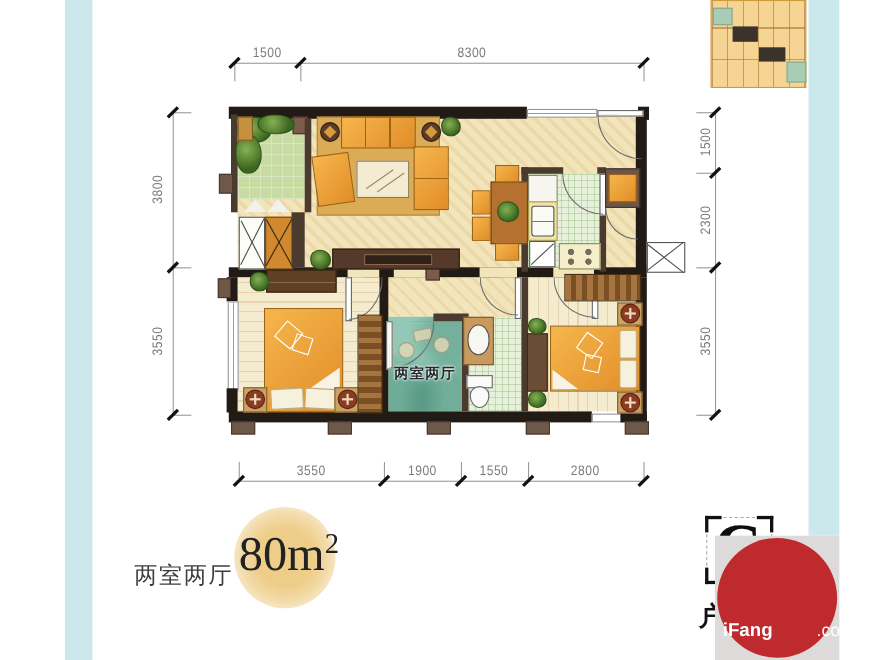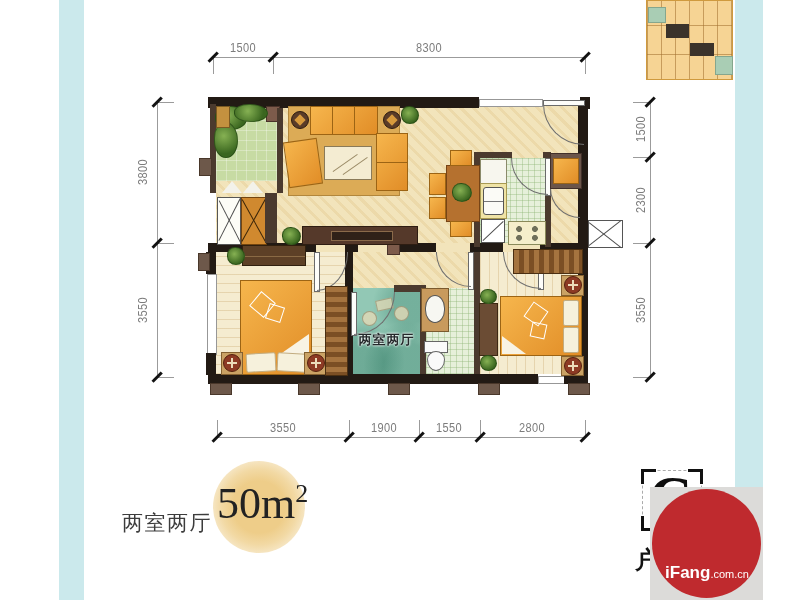--- a/index.html
+++ b/index.html
@@ -62,21 +62,21 @@
       background:radial-gradient(circle,#eecd89 0 40%,#f2d9a4 58%,#f8ecd2 78%,rgba(255,255,255,0) 100%);}
   .area-num{position:absolute;font-family:"Liberation Serif",serif;font-size:44px;color:#222;}
   .area-num sup{font-size:26px;}
   .badge-letter{position:absolute;font-family:"Liberation Serif",serif;font-weight:bold;
                 font-size:60px;color:#0e0e0e;line-height:1;}
   .corner{position:absolute;width:12px;height:12px;}
   .logo-box{position:absolute;background:#dcdbd9;}
   .logo-circle{position:absolute;border-radius:50%;background:#bf2a2e;}
   .logo-cn{position:absolute;color:#fff;font-weight:bold;font-size:30px;letter-spacing:2px;text-align:center;}
   .logo-en{position:absolute;color:#fff;text-align:center;font-weight:bold;font-size:17px;}
-  .logo-en .suf{font-size:11px;font-weight:normal;}
+  .logo-en .suf{font-size:16px;font-weight:normal;padding-left:40px;}
 </style>
 </head>
 <body>
 
 <div id="stage">
 
   <div class="abs" style="left:59px;top:0;width:25px;height:600px;background:#cbe9ec;"></div>
   <div class="abs" style="left:735px;top:0;width:28px;height:487px;background:#cbe9ec;"></div>
 
   <div class="abs" style="left:646px;top:0;width:87px;height:80px;background:#f6d494;border:1.5px solid #cf9a3e;box-sizing:border-box;">
@@ -312,21 +312,21 @@
   <div class="tick" style="left:650px;top:157px;"></div>
   <div class="tick" style="left:650px;top:243px;"></div>
   <div class="tick" style="left:650px;top:377px;"></div>
   <div class="dlabel v" style="left:611px;top:122px;">1500</div>
   <div class="dlabel v" style="left:611px;top:193px;">2300</div>
   <div class="dlabel v" style="left:611px;top:303px;">3550</div>
 
   <div class="gold-circle" style="left:213px;top:461px;"></div>
   <div class="title-cn" style="left:122px;top:509px;">两室两厅</div>
   <div class="area-num" style="left:217px;top:478px;">
-    <span>50m</span><sup>2</sup>
+    <span>80m</span><sup>2</sup>
   </div>
 
   <div class="abs" style="left:642px;top:470px;width:58px;height:58px;border:1px dashed #ababab;">
     <div class="corner" style="left:-2px;top:-2px;border-left:3px solid #111;border-top:3px solid #111;"></div>
     <div class="corner" style="right:-2px;top:-2px;border-right:3px solid #111;border-top:3px solid #111;"></div>
     <div class="corner" style="left:-2px;bottom:-2px;border-left:3px solid #111;border-bottom:3px solid #111;"></div>
     <div class="corner" style="right:-2px;bottom:-2px;border-right:3px solid #111;border-bottom:3px solid #111;"></div>
     <div class="badge-letter" style="left:6px;top:-4px;">C</div>
   </div>
   <div class="abs" style="left:635px;top:544px;font-size:24px;color:#111;font-weight:bold;">户</div>

